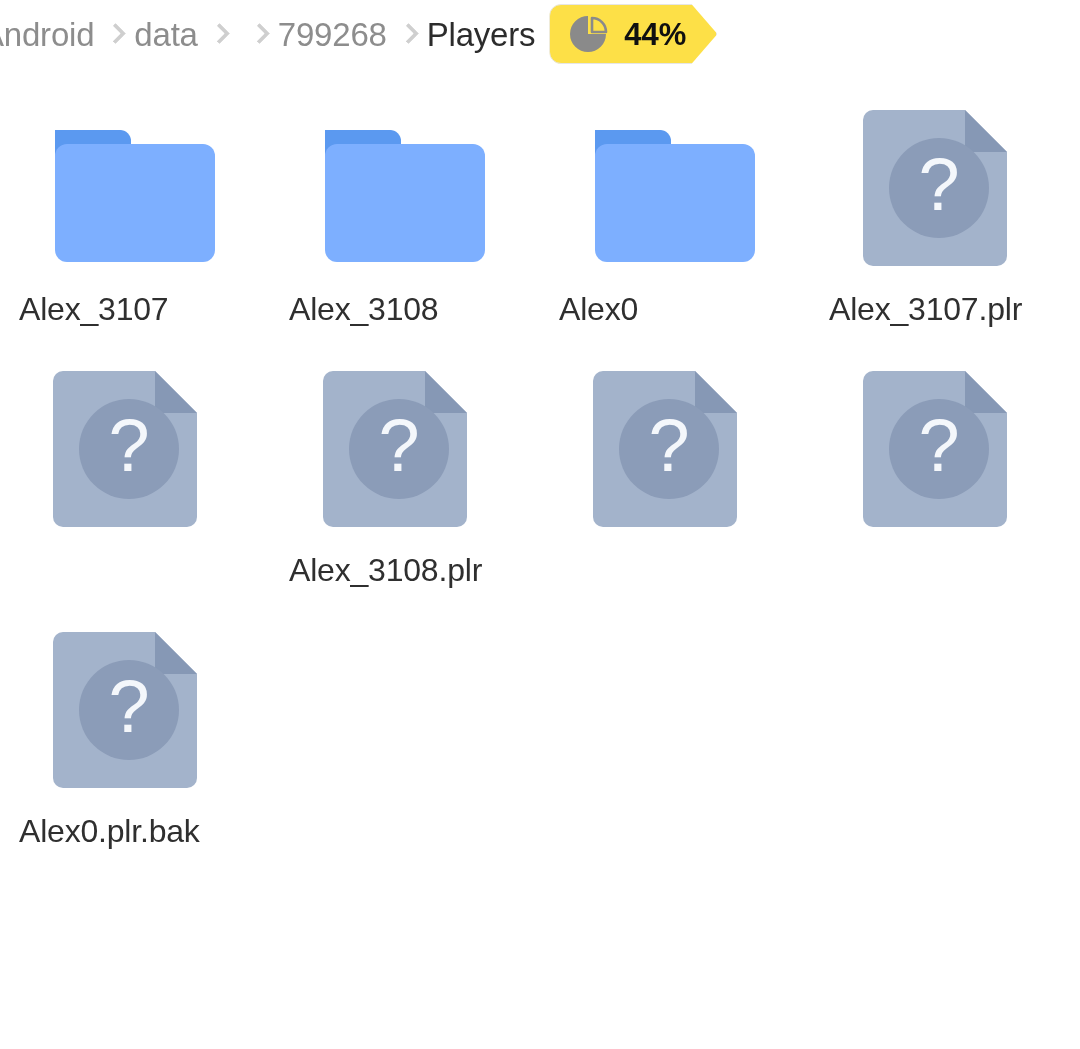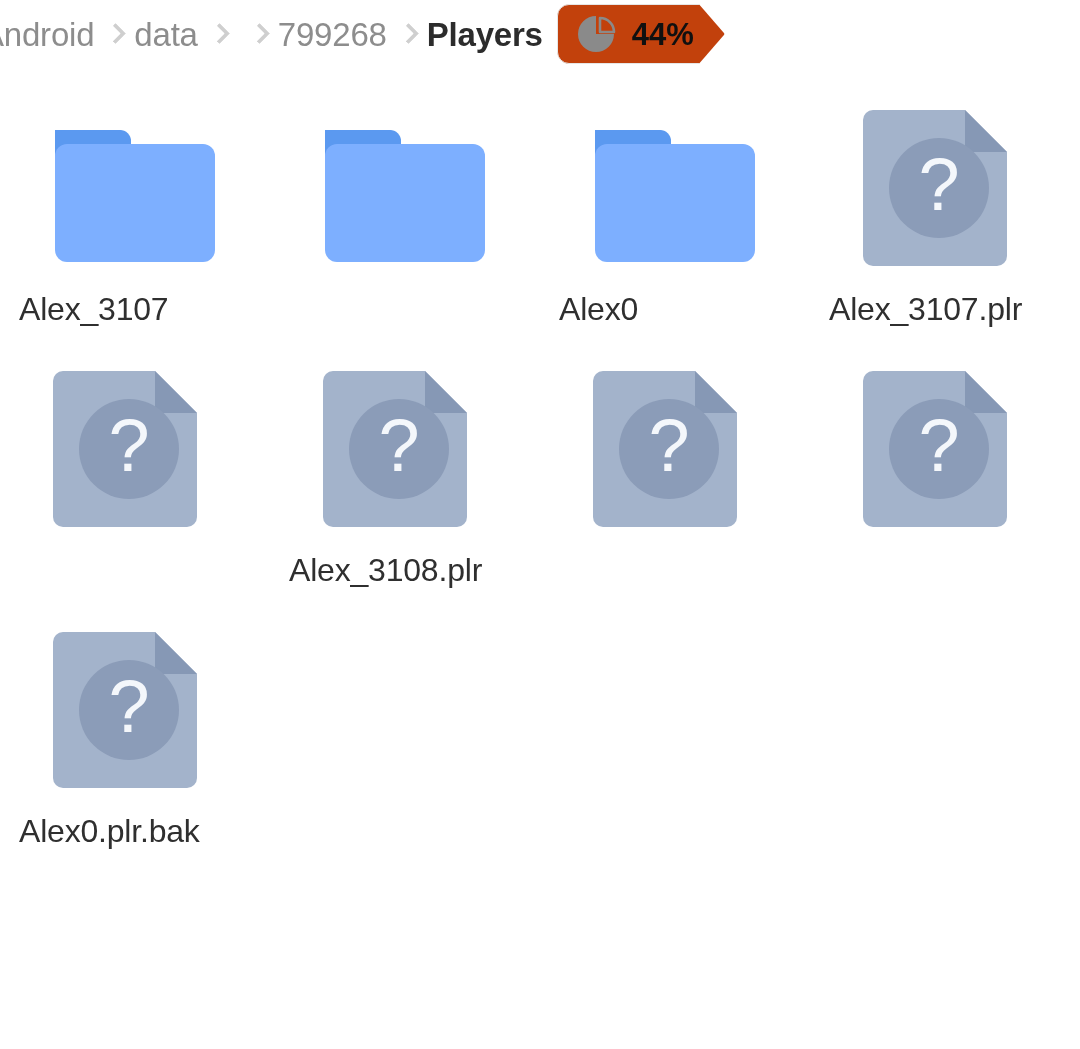--- a/index.html
+++ b/index.html
@@ -36,21 +36,20 @@
   }
   .crumb {
     font-size: 33px;
     color: #8d8d8d;
     letter-spacing: -0.2px;
     line-height: 1;
     flex: 0 0 auto;
   }
   .crumb.current {
     color: #2c2c2c;
-    font-weight: bold;
   }
   .crumb-sep {
     flex: 0 0 auto;
     width: 30px;
     height: 30px;
     position: relative;
     margin: 0 5px;
   }
   .crumb-sep::before {
     content: "";
@@ -65,21 +64,21 @@
     border-radius: 1px;
   }
 
   
   #storage-badge {
     flex: 0 0 auto;
     margin-left: 14px;
     height: 58px;
     display: flex;
     align-items: center;
-    background: #c2410c;
+    background: #fde047;
     border: 1px solid #e6e6e6;
     border-radius: 12px;
     padding: 0 30px 0 20px;
     -webkit-clip-path: polygon(0 0, calc(100% - 26px) 0, 100% 50%, calc(100% - 26px) 100%, 0 100%);
     clip-path: polygon(0 0, calc(100% - 26px) 0, 100% 50%, calc(100% - 26px) 100%, 0 100%);
   }
   #storage-badge .pie {
     width: 40px;
     height: 40px;
     flex: 0 0 auto;
@@ -163,20 +162,21 @@
       <div class="item-label">Alex_3107</div>
     </div>
     <div class="grid-cell">
       <div class="icon-wrap">
         <svg class="ic" width="180" height="178" viewBox="0 0 180 178">
           <path d="M10 34 h62 a14 14 0 0 1 14 14 v12 h-76 z" fill="#5b99f0" style="rx:8"></path>
           <rect x="10" y="34" width="76" height="26" rx="11" fill="#5b99f0"></rect>
           <rect x="10" y="48" width="160" height="118" rx="12" fill="#7dafff"></rect>
         </svg>
       </div>
+      <div class="item-label">Alex_3108</div>
     </div>
     <div class="grid-cell">
       <div class="icon-wrap">
         <svg class="ic" width="180" height="178" viewBox="0 0 180 178">
           <path d="M10 34 h62 a14 14 0 0 1 14 14 v12 h-76 z" fill="#5b99f0" style="rx:8"></path>
           <rect x="10" y="34" width="76" height="26" rx="11" fill="#5b99f0"></rect>
           <rect x="10" y="48" width="160" height="118" rx="12" fill="#7dafff"></rect>
         </svg>
       </div>
       <div class="item-label">Alex0</div>

